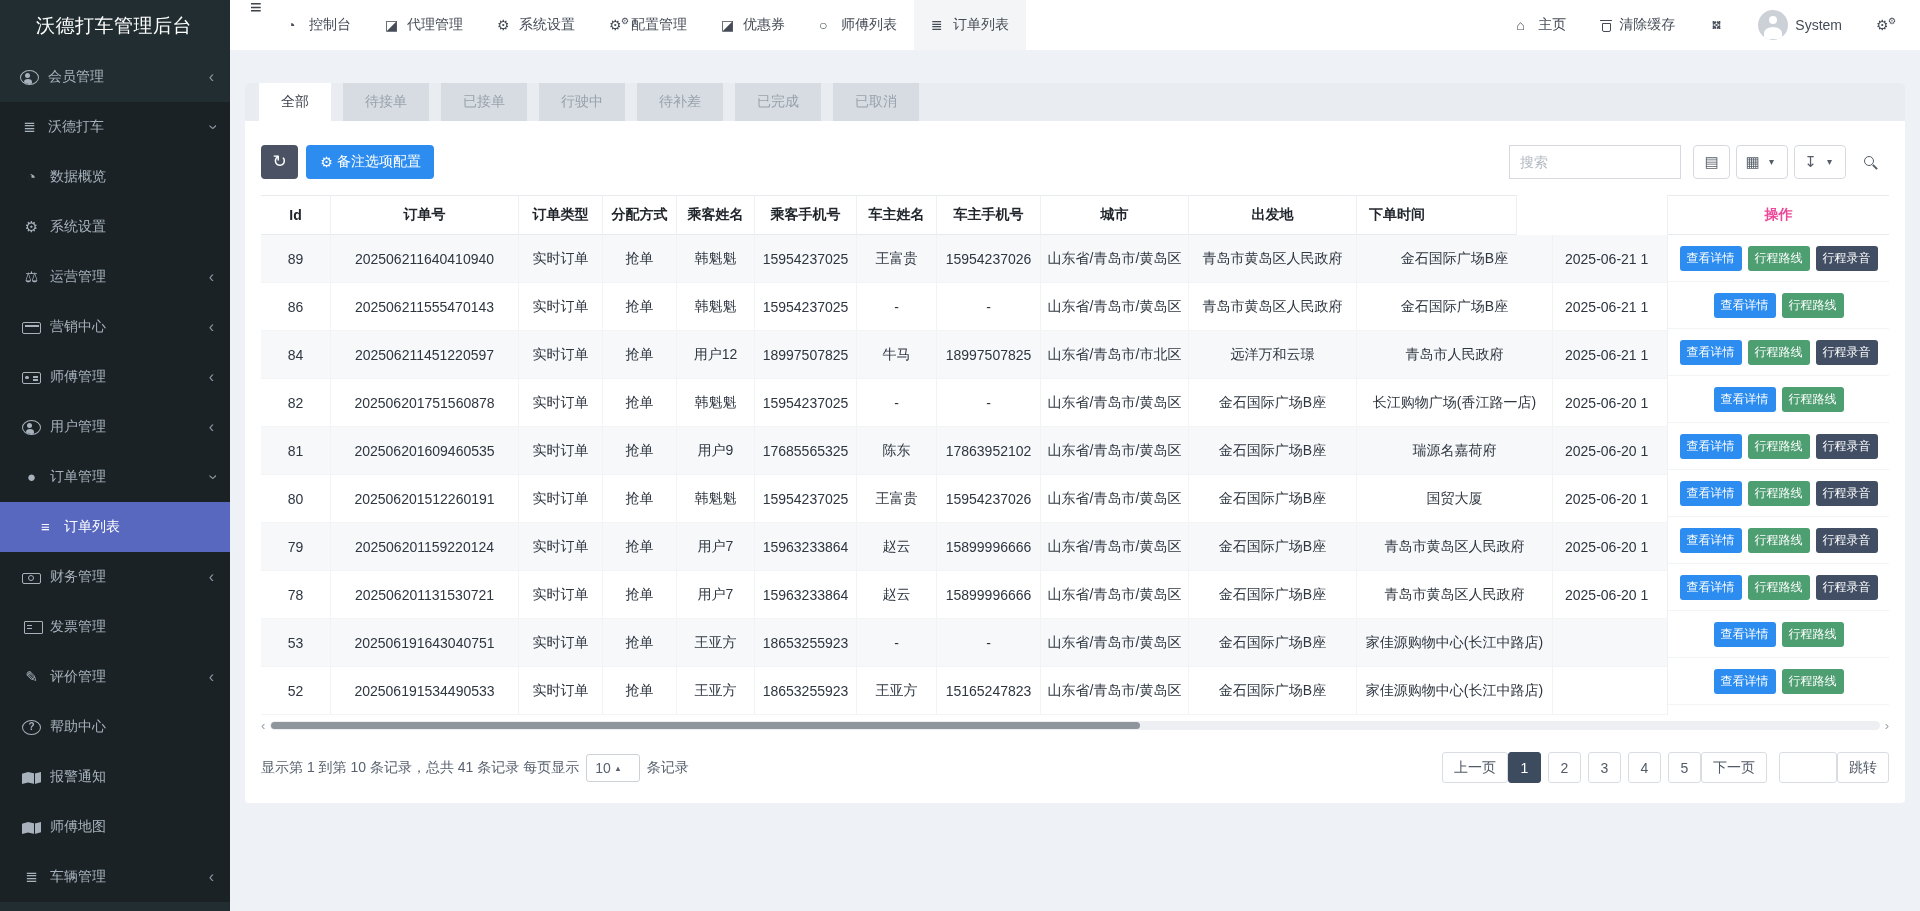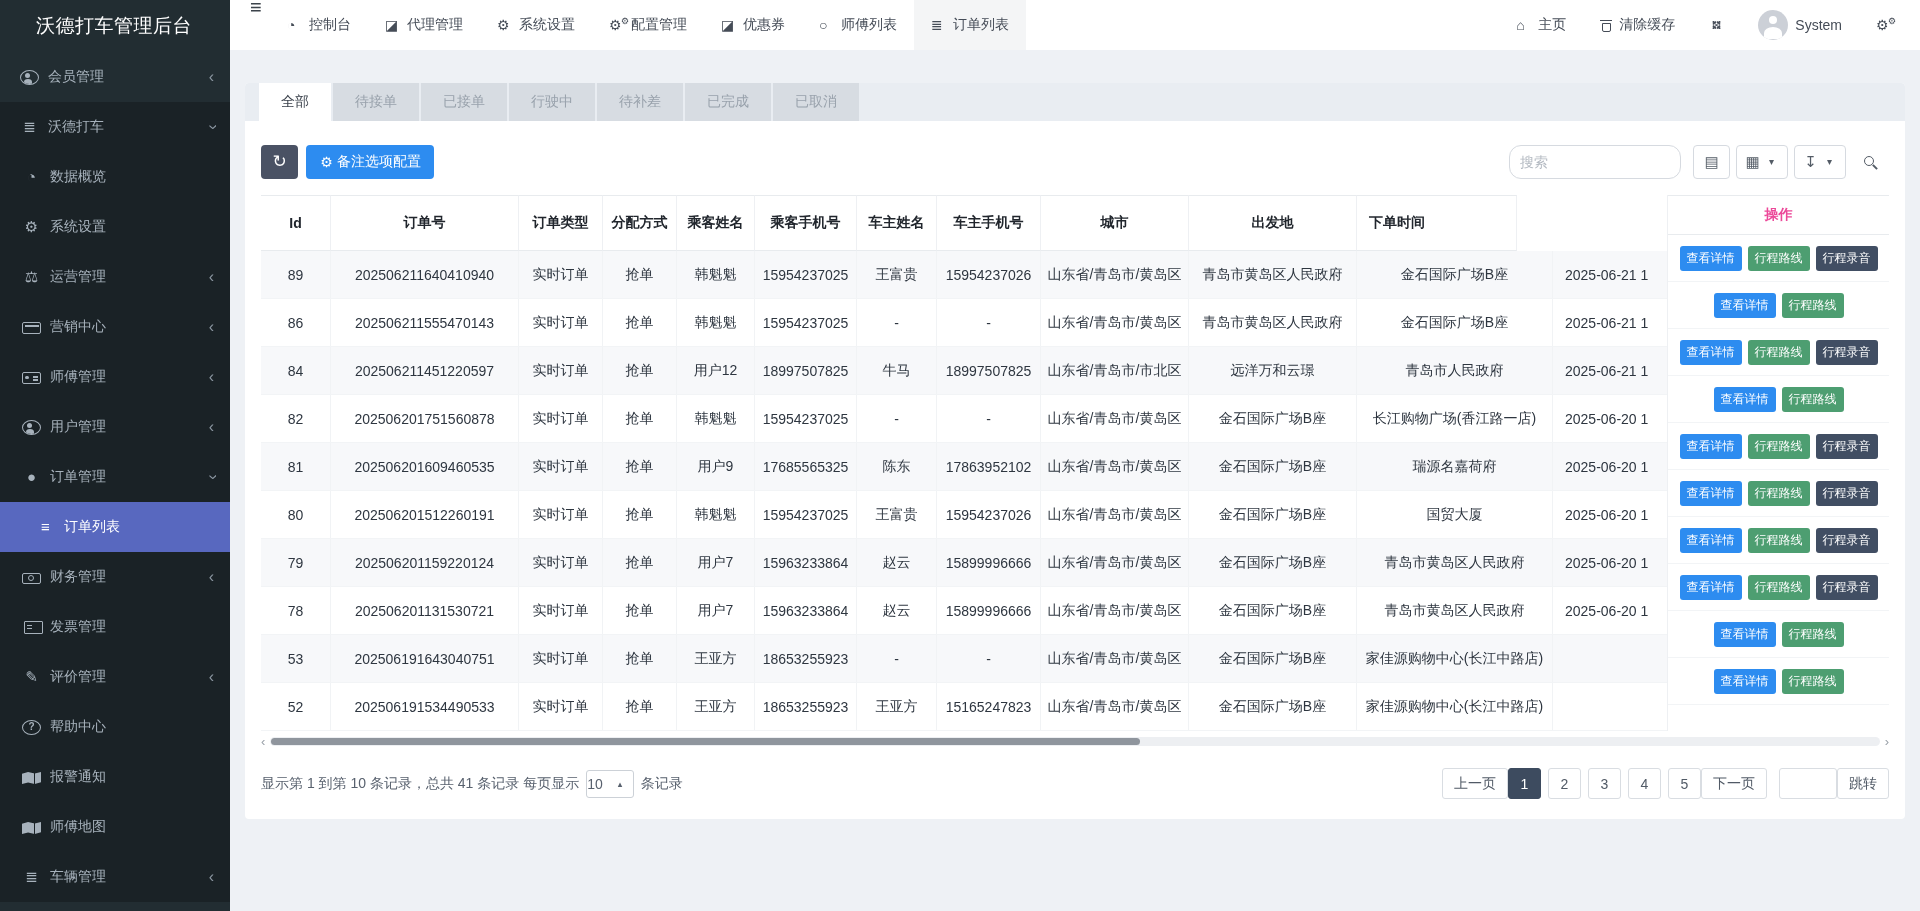--- a/index.html
+++ b/index.html
@@ -55,59 +55,59 @@
   .nav-items,.nav-right{display:flex;align-items:stretch}
   .nav-right{margin-left:auto;padding-right:12px}
   .nav-item{display:flex;align-items:center;gap:7px;padding:0 17px;font-size:14px;color:#454c57;cursor:pointer;white-space:nowrap}
   .nav-item[data-active="true"]{background:#f4f5f6}
   .nav-item .n-icon{font-size:14px;color:#454c57}
 
   
   .content{padding:33px 15px 0;background:#eef1f5;height:861px}
   .card{background:#fff;border-radius:4px;width:1660px}
   .tabs{background:#e9edf2;border-radius:4px 4px 0 0;height:38px;display:flex;align-items:stretch;padding-left:14px}
-  .tab{display:flex;align-items:center;padding:0 22px;margin-right:2px;font-size:14px;color:#99a2ac;background:#d7dce2;cursor:pointer}
+  .tab{display:flex;align-items:center;padding:0 22px;margin-right:12px;font-size:14px;color:#99a2ac;background:#d7dce2;cursor:pointer}
   .tab[data-active="true"]{background:#fff;color:#3a414b}
 
   .card-body{padding:24px 16px 20px}
   .toolbar{display:flex;align-items:center;margin-bottom:16px}
   .btn-refresh{width:37px;height:34px;background:#4a5264;color:#fff;border:none;border-radius:4px;font-size:17px;cursor:pointer}
   .btn-config{margin-left:8px;height:34px;background:#2d8cf0;color:#fff;border:none;border-radius:4px;font-size:14px;padding:0 13px;display:flex;align-items:center;gap:3px;cursor:pointer}
   .toolbar-right{margin-left:auto;display:flex;align-items:center;gap:6px}
-  .search-input{width:172px;height:34px;border:1px solid #d6dae0;border-radius:12px;padding:0 10px;font-size:14px;color:#333;outline:none;margin-right:6px}
+  .search-input{width:172px;height:34px;border:1px solid #d6dae0;border-radius:0;padding:0 10px;font-size:14px;color:#333;outline:none;margin-right:6px}
   .search-input::placeholder{color:#b4bac2}
   .tool-btn{height:34px;min-width:37px;border:1px solid #d6dae0;background:#fff;border-radius:4px;color:#545c66;display:flex;align-items:center;justify-content:center;gap:4px;padding:0 8px;font-size:15px;cursor:pointer}
   .tool-btn .caret{font-size:10px;color:#545c66}
   .tool-btn.noborder{border:none;background:transparent}
 
   
   .table-wrap{position:relative}
   .thead,.trow{display:flex;width:1452px}
-  .th{font-weight:bold;height:56px;display:flex;align-items:center;justify-content:center;font-size:14px;color:#21262d;border-top:1px solid #e8ebee;border-bottom:1px solid #e8ebee;border-right:1px solid #eef0f3;white-space:nowrap;overflow:hidden}
+  .th{font-weight:bold;height:40px;display:flex;align-items:center;justify-content:center;font-size:14px;color:#21262d;border-top:1px solid #e8ebee;border-bottom:1px solid #e8ebee;border-right:1px solid #eef0f3;white-space:nowrap;overflow:hidden}
   .td{height:47px;display:flex;align-items:center;justify-content:center;font-size:14px;color:#2e3640;border-right:1px solid #f1f3f5;white-space:nowrap;overflow:hidden}
   .trow{border-bottom:1px solid #f2f4f6}
   .rows .trow:nth-child(odd){background:#f7f8fa}
   .c0{width:70px}.c1{width:188px}.c2{width:84px}.c3{width:74px}.c4{width:78px}.c5{width:102px}
   .c6{width:80px}.c7{width:104px}.c8{width:148px}.c9{width:168px}.c10{width:196px}
   .c11{width:160px;justify-content:flex-start;padding-left:12px}
   .ops{position:absolute;top:0;right:0;bottom:0;width:222px;background:#fff;border-left:1px solid #eef0f3;z-index:2}
   .ops-head{height:40px;display:flex;align-items:center;justify-content:center;font-weight:bold;font-size:14px;color:#ec4899;border-top:1px solid #e8ebee;border-bottom:1px solid #e8ebee}
   .ops-row{height:47px;display:flex;align-items:center;justify-content:center;gap:6px;border-bottom:1px solid #f2f4f6}
   .op-btn{border:none;border-radius:3px;color:#fff;font-size:12px;height:25px;padding:0 7px;cursor:pointer;white-space:nowrap}
   .op-btn:empty{display:none}
   .op-view{background:#2d8cf0}.op-route{background:#4d9e71}.op-audio{background:#414e63}
 
   .scrollrow{display:flex;align-items:center;height:14px;margin-top:3px;gap:5px}
   .scroll-arrow{color:#9aa1a9;font-size:13px;line-height:1;cursor:pointer}
   .scroll-track{flex:1;height:9px;background:#edeff2;border-radius:5px;position:relative;cursor:pointer}
   .scroll-thumb{position:absolute;left:1px;top:1px;height:7px;width:54%;background:#8f959d;border-radius:4px}
 
   
   .pager{display:flex;align-items:center;margin-top:20px;font-size:14px;color:#58616e}
-  .page-size{border:1px solid #ccd1d7;border-radius:3px;height:28px;padding:0 0;display:inline-flex;align-items:center;gap:15px;margin:0 7px;cursor:pointer;background:#fff}
+  .page-size{border:1px solid #ccd1d7;border-radius:3px;height:28px;padding:0 8px;display:inline-flex;align-items:center;gap:5px;margin:0 7px;cursor:pointer;background:#fff}
   .page-size .caret{font-size:9px}
   .pager-right{margin-left:auto;display:flex;align-items:center;}
   .pg{min-width:33px;height:31px;border:1px solid #d9dde2;border-radius:3px;background:#fff;color:#515a66;display:flex;align-items:center;justify-content:center;padding:0 11px;font-size:14px;cursor:pointer}
   .pg[data-active="true"]{background:#3d4b5f;border-color:#3d4b5f;color:#fff}
   .jump-input{width:58px;height:31px;border:1px solid #d9dde2;border-radius:3px;margin-left:12px;outline:none;padding:0 6px;font-size:14px}
 </style>
 </head>
 <body>
 
 <div class="sidebar">

